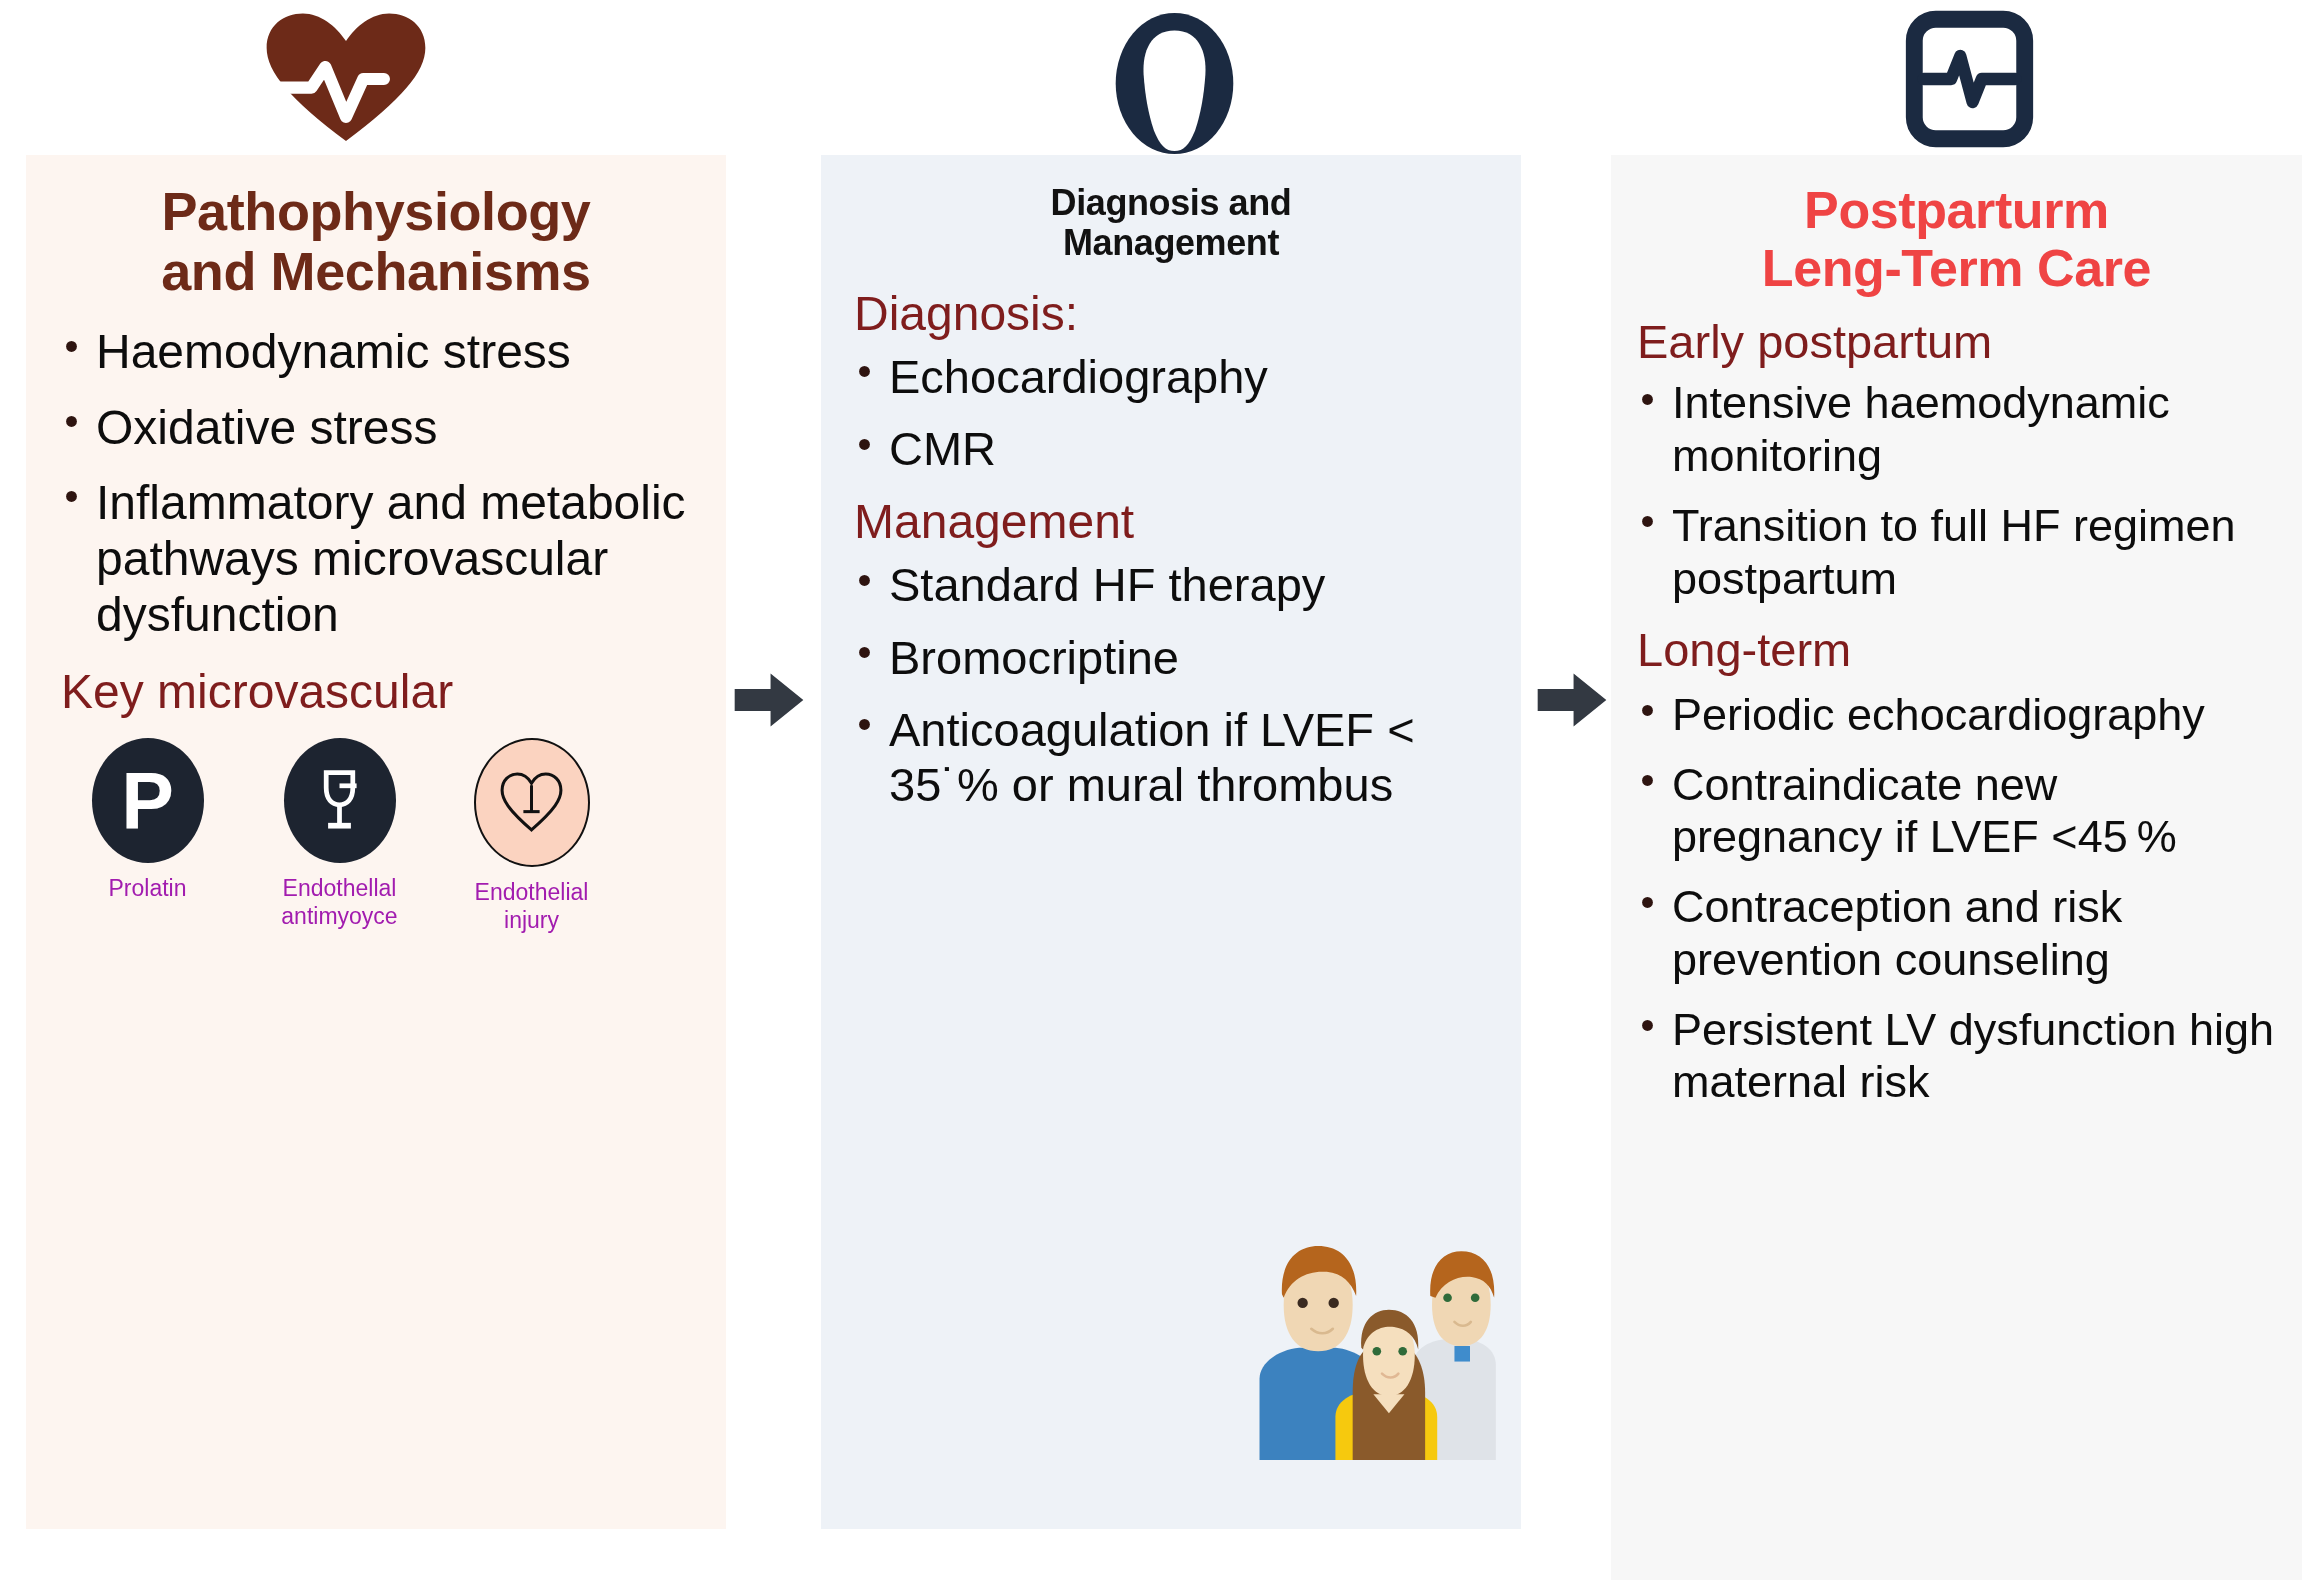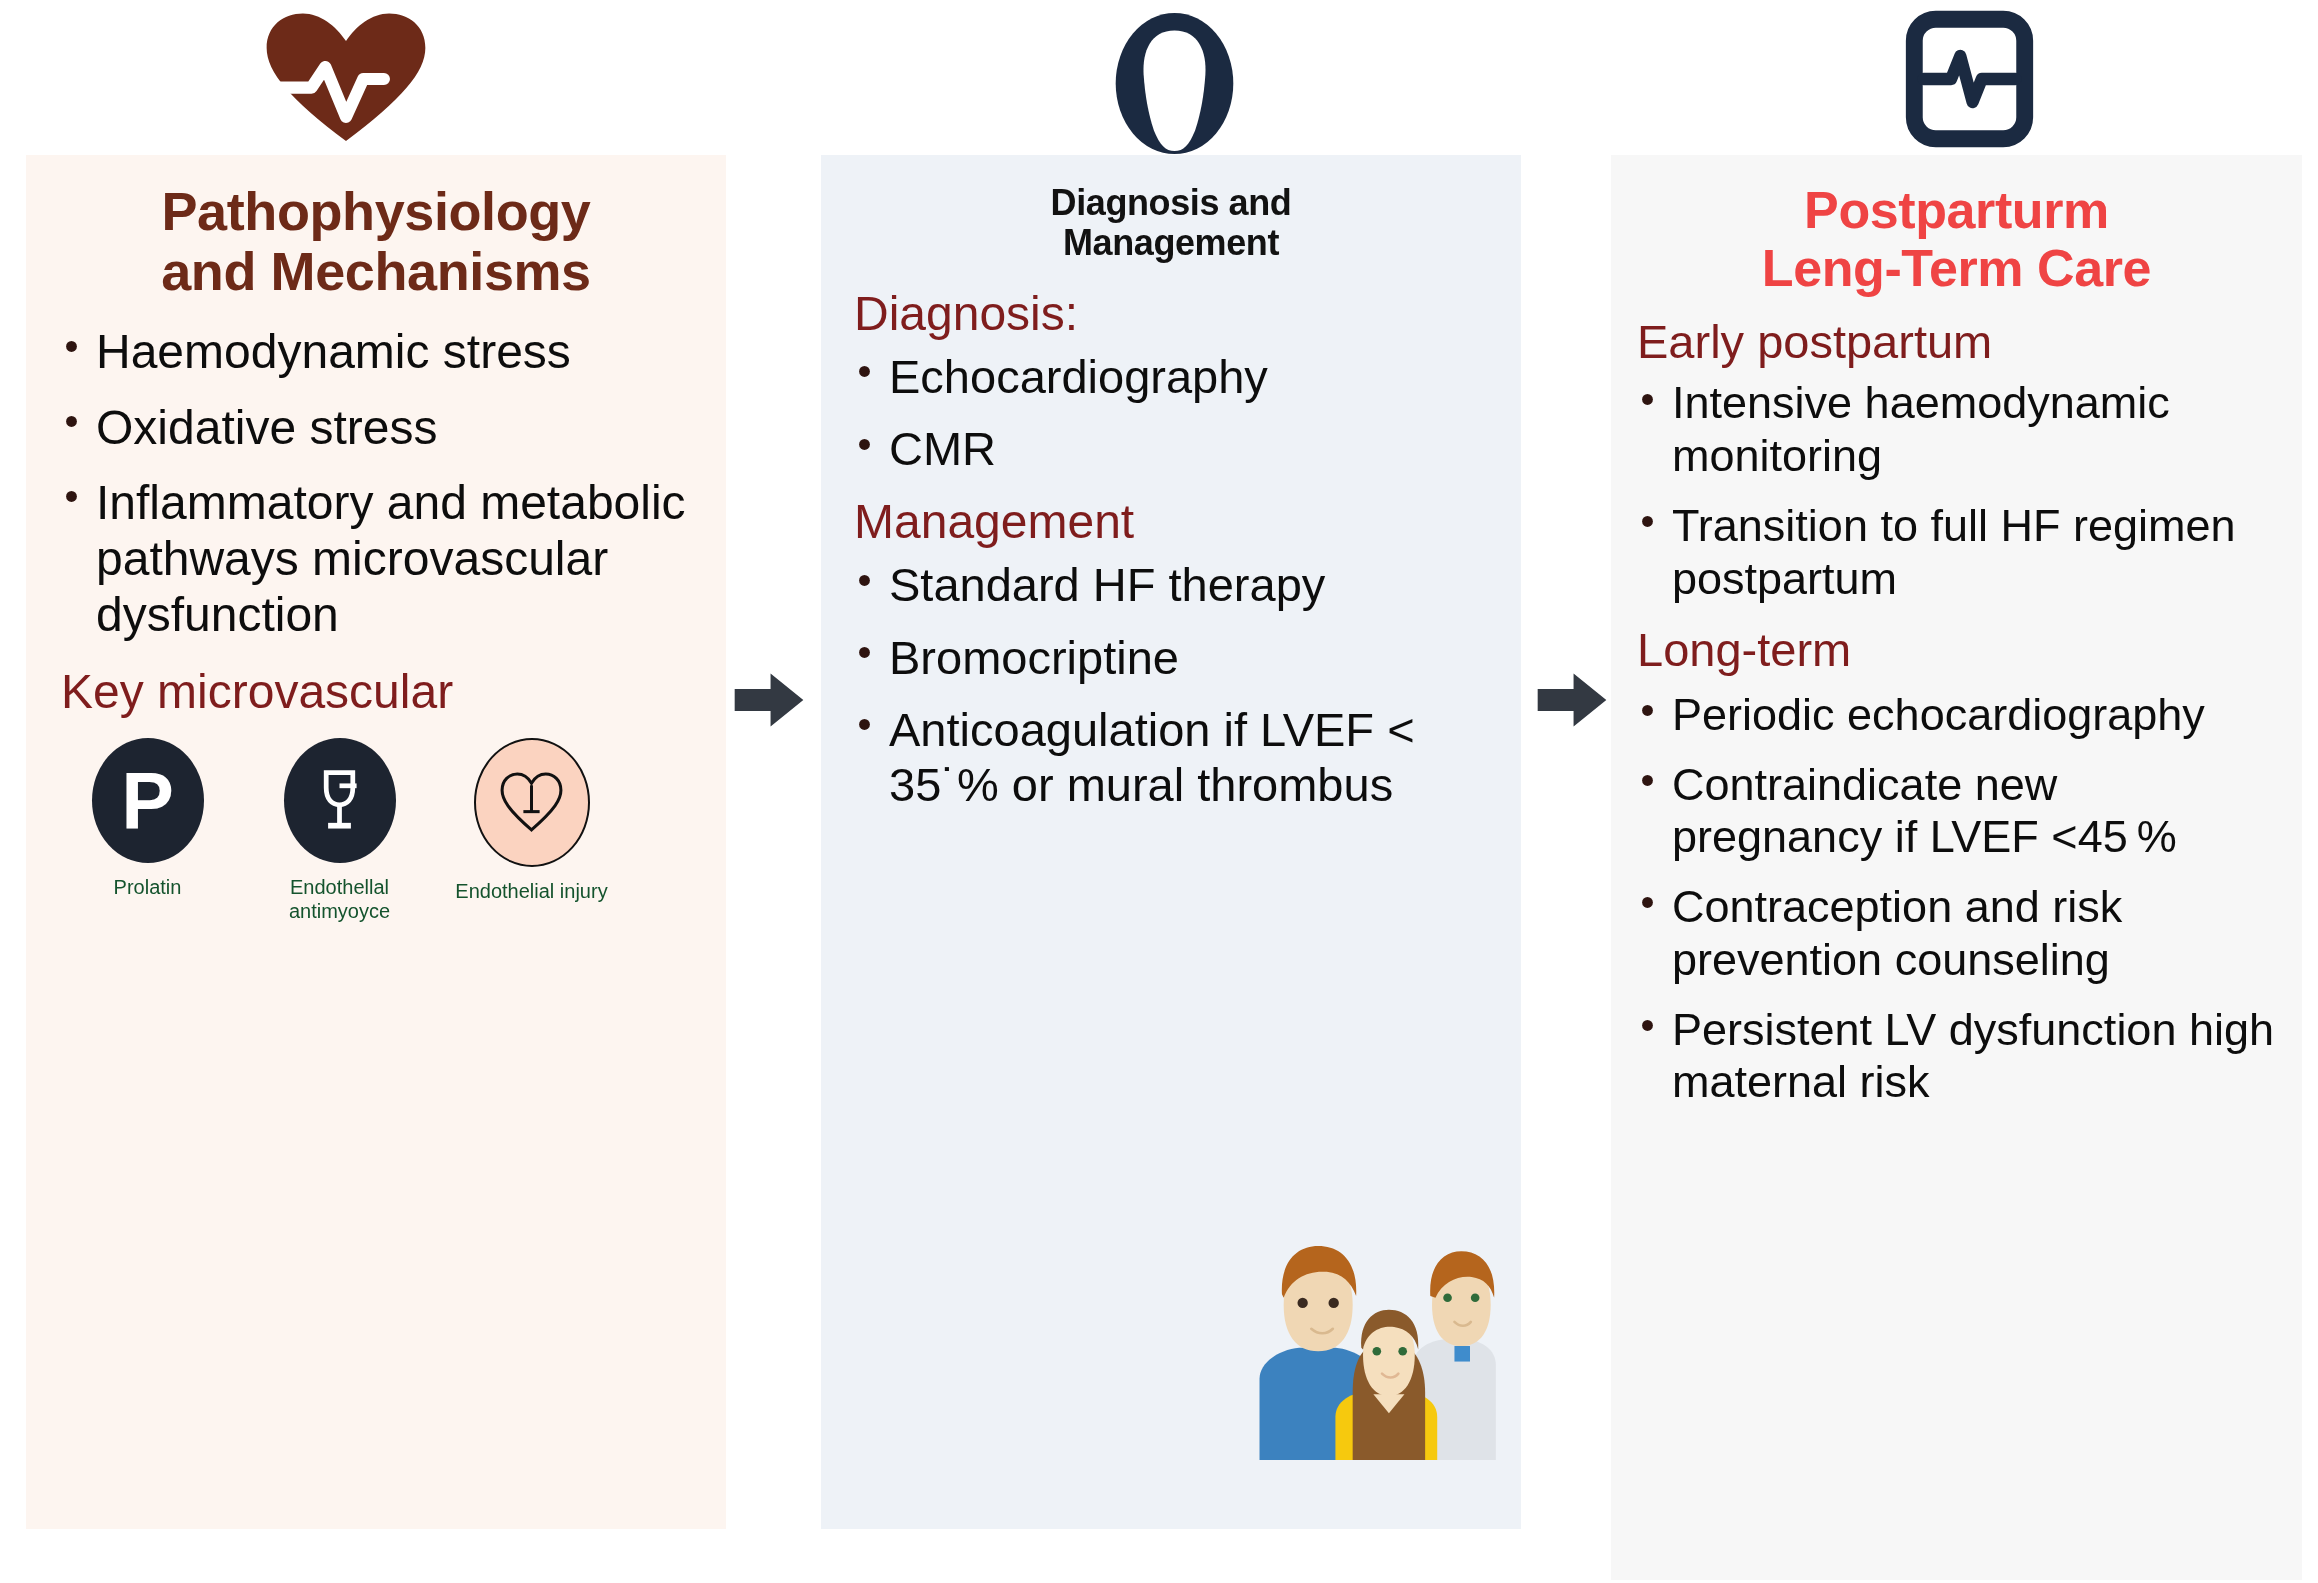--- a/index.html
+++ b/index.html
@@ -141,23 +141,23 @@
     height: 125px;
     border-radius: 50%;
     margin: 0 auto 12px auto;
     display: flex;
     align-items: center;
     justify-content: center;
   }
   .kc-dark { background: #1d2430; }
   .kc-pink { background: #fbd3c0; border: 2.6px solid #111; }
   .kc-label {
-    font-size: 20px;
+    font-size: 23px;
     line-height: 1.2;
-    color: #14532d;
+    color: #a21caf;
   }
   .kc-glyph-p {
     color: #ffffff;
     font-size: 79px;
     font-weight: bold;
     line-height: 1;
     font-family: "Liberation Sans", sans-serif;
   }
 
   

